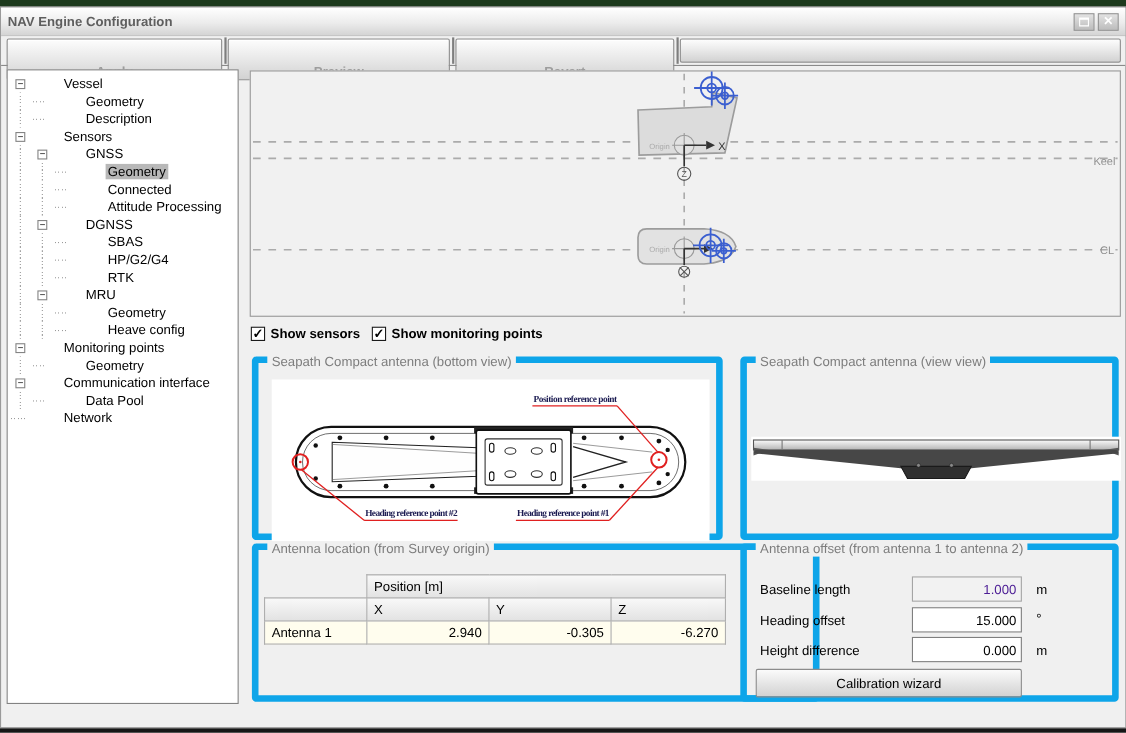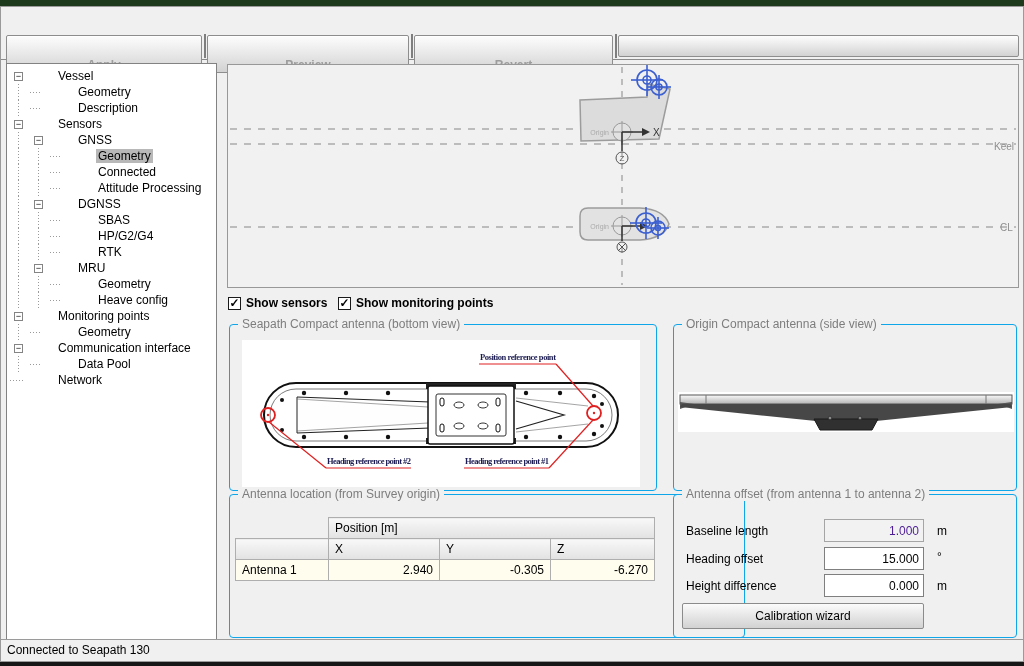--- a/index.html
+++ b/index.html
@@ -54,21 +54,21 @@
   #diagram { position:absolute; left:226px; top:57px; width:792px; height:224px; background:#f1f1f1; border:1px solid #989898; }
 
   
   .cbwrap { position:absolute; top:289px; height:14px; display:flex; align-items:center; }
   #cb1 { left:227px; } #cb2 { left:337px; }
   .cbox { width:13px; height:13px; background:#fff; border:1px solid #1a1a1a; font-size:12px; line-height:11px;
     text-align:center; font-weight:bold; color:#000; margin-right:5px; }
   .cblabel { font-size:12px; font-weight:bold; color:#000; }
 
   
-  .groupbox { position:absolute; border:1px solid #0ea5e9; border-radius:4px; }
+  .groupbox { position:absolute; border:6px solid #0ea5e9; border-radius:4px; }
   .groupbox .legend { position:absolute; top:-8px; left:8px; background:#f0f0f0; padding:0 4px;
     font-size:12px; color:#7d7d7d; white-space:nowrap; }
   #gb-bottom { left:228px; top:317px; width:428px; height:167px; }
   #gb-side   { left:672px; top:317px; width:344px; height:167px; }
   #gb-loc    { left:228px; top:487px; width:516px; height:144px; }
   #gb-off    { left:672px; top:487px; width:344px; height:144px; }
   .imgarea { position:absolute; background:#ffffff; }
   #img-bottom { left:12px; top:15px; width:398px; height:147px; }
   #img-side { left:4px; top:67px; width:336px; height:40px; }
 
@@ -100,20 +100,31 @@
   .anno-text { font-family:"Liberation Serif",serif; font-weight:bold; fill:#1c1c52; }
 </style>
 </head>
 <body>
 
 <div id="app">
   <div id="desktop-top"></div>
 
   <div id="window">
 
+    <div id="titlebar">
+      <span class="title">NAV Engine Configuration</span>
+      <div class="winbtns">
+        <div class="winbtn">
+            <span class="sq"></span>
+          </div>
+        <div class="winbtn">
+            <span class="x">✕</span>
+          </div>
+      </div>
+    </div>
 
     <div id="toolbar">
       <div class="tbtn" id="tb-apply">
           <span>Apply</span>
         </div>
       <div class="tsep" style="left:203px"></div>
       <div class="tbtn" id="tb-preview">
           <span>Preview</span>
         </div>
       <div class="tsep" style="left:410px"></div>
@@ -363,21 +374,21 @@
           <line x1="27" y1="82" x2="84" y2="128" stroke="#e02020" stroke-width="1.2"></line>
           <text x="85" y="124" font-size="8.5" class="anno-text" textLength="84">Heading reference point #2</text>
           <line x1="222" y1="128" x2="307" y2="128" stroke="#e02020" stroke-width="1.2"></line>
           <line x1="307" y1="128" x2="351" y2="80" stroke="#e02020" stroke-width="1.2"></line>
           <text x="223" y="124" font-size="8.5" class="anno-text" textLength="84">Heading reference point #1</text>
         </svg>
       </div>
     </div>
 
     <div class="groupbox" id="gb-side">
-      <span class="legend">Origin Compact antenna (side view)</span>
+      <span class="legend">Seapath Compact antenna (view view)</span>
       <div class="imgarea" id="img-side">
         <svg width="336" height="40" viewBox="0 0 336 40">
           <defs>
             <linearGradient id="sg" x1="0" y1="0" x2="0" y2="1">
               <stop offset="0" stop-color="#fafafa"></stop>
                 <stop offset="1" stop-color="#b4b4b4"></stop>
             </linearGradient>
           </defs>
           <rect x="2" y="3" width="332" height="9" fill="url(#sg)" stroke="#555" stroke-width="1"></rect>
           <line x1="28" y1="3" x2="28" y2="12" stroke="#777"></line>
@@ -432,18 +443,15 @@
 
       <div class="field-row" style="top:79px">
         <span class="field-label">Height difference</span>
       </div>
       <input class="field-input" style="top: 79px;" value="0.000">
       <span class="field-unit" style="top:84px">m</span>
 
       <div id="cal-btn">Calibration wizard</div>
     </div>
 
-    <div id="statusbar">
-      <span>Connected to Seapath 130</span>
-    </div>
 
   </div>
 </div>
 
 </body></html>

